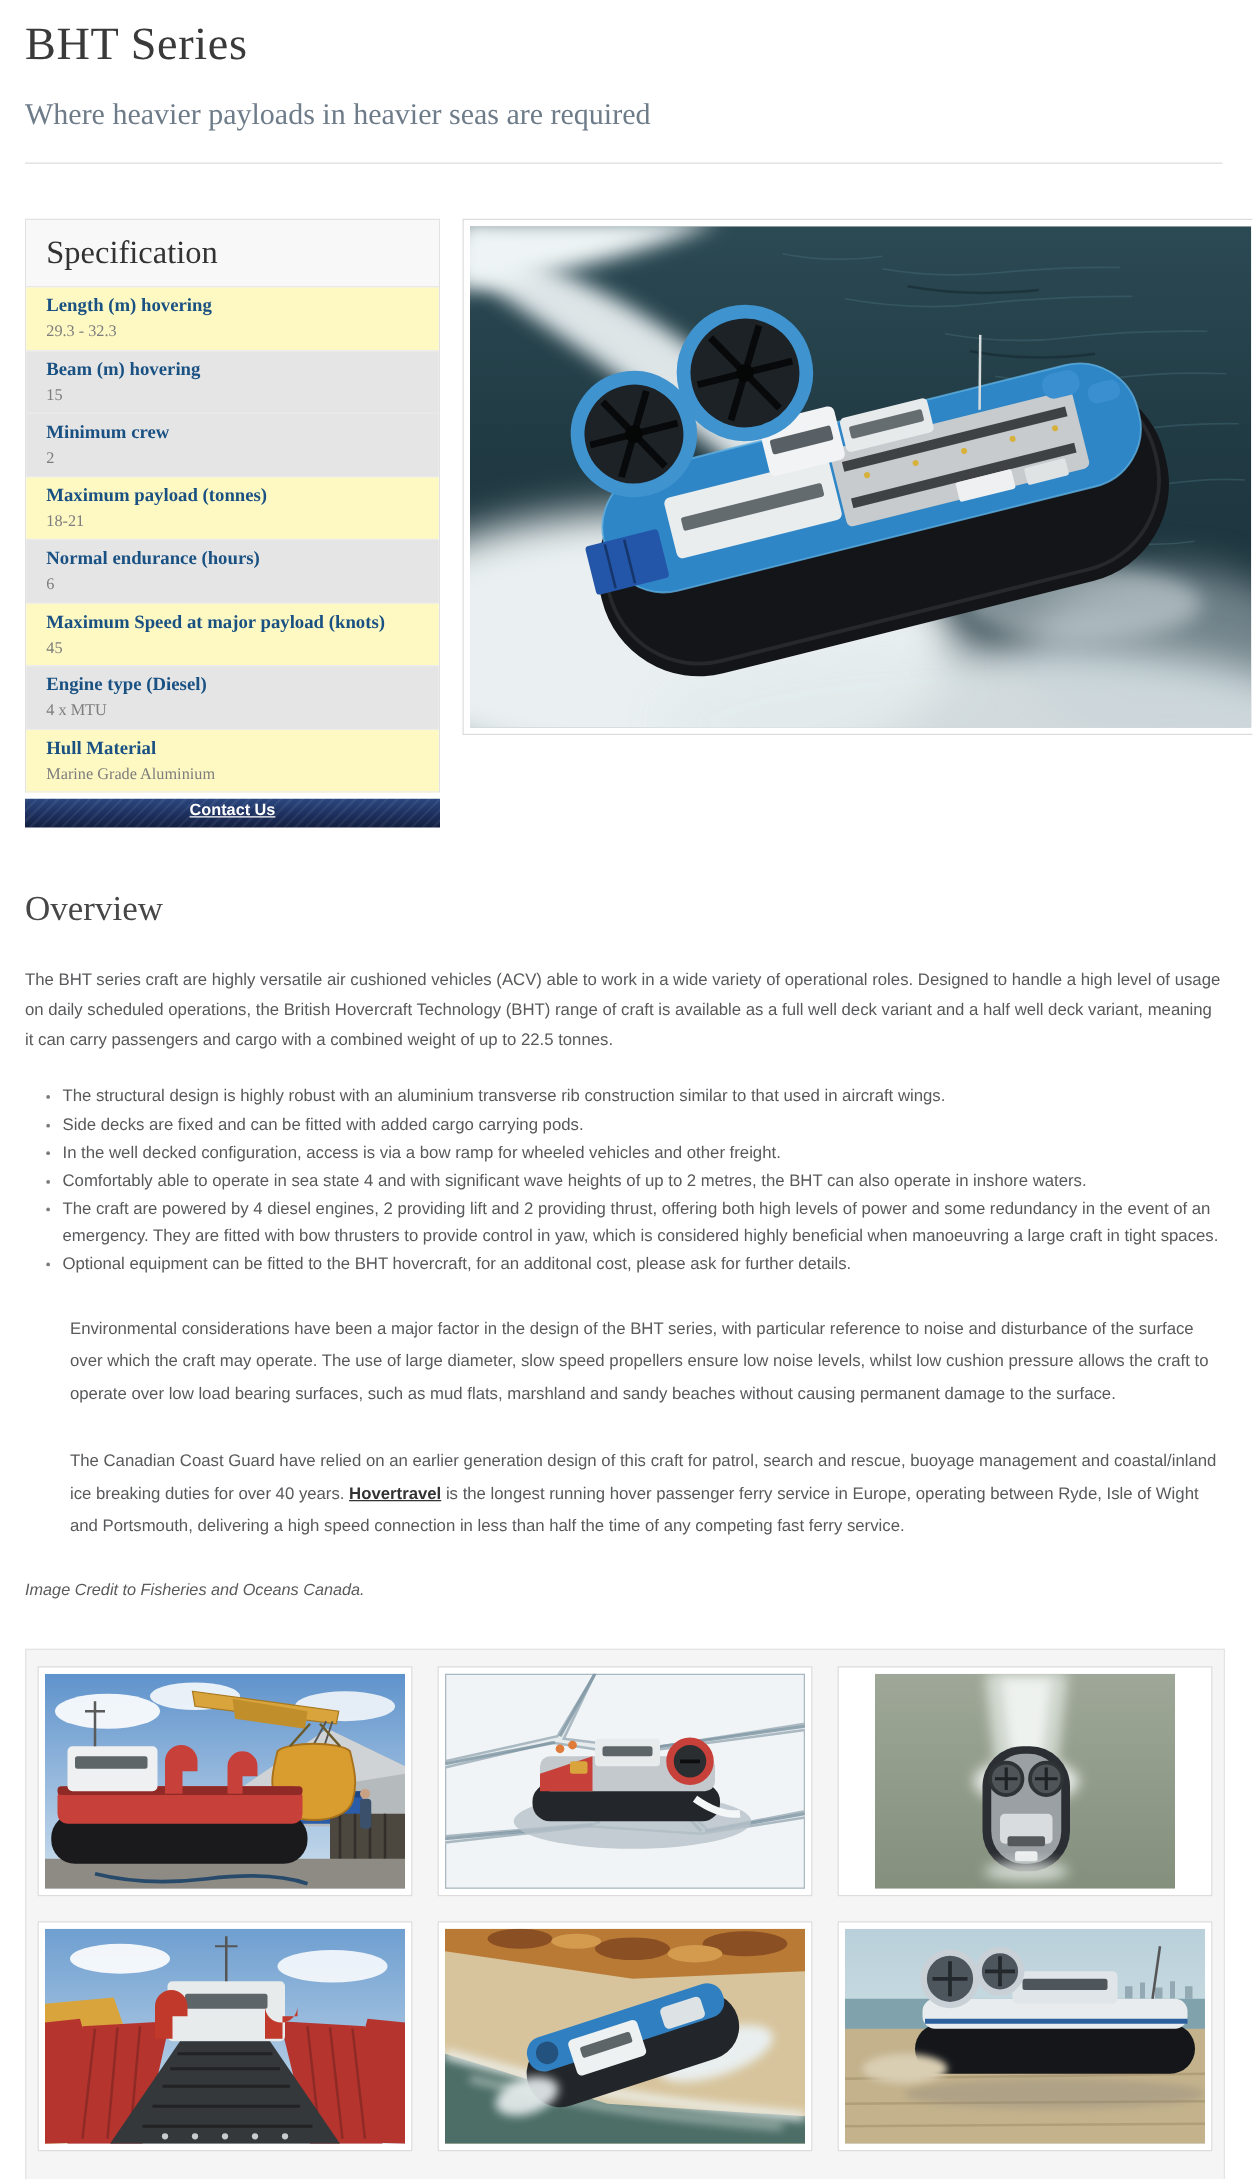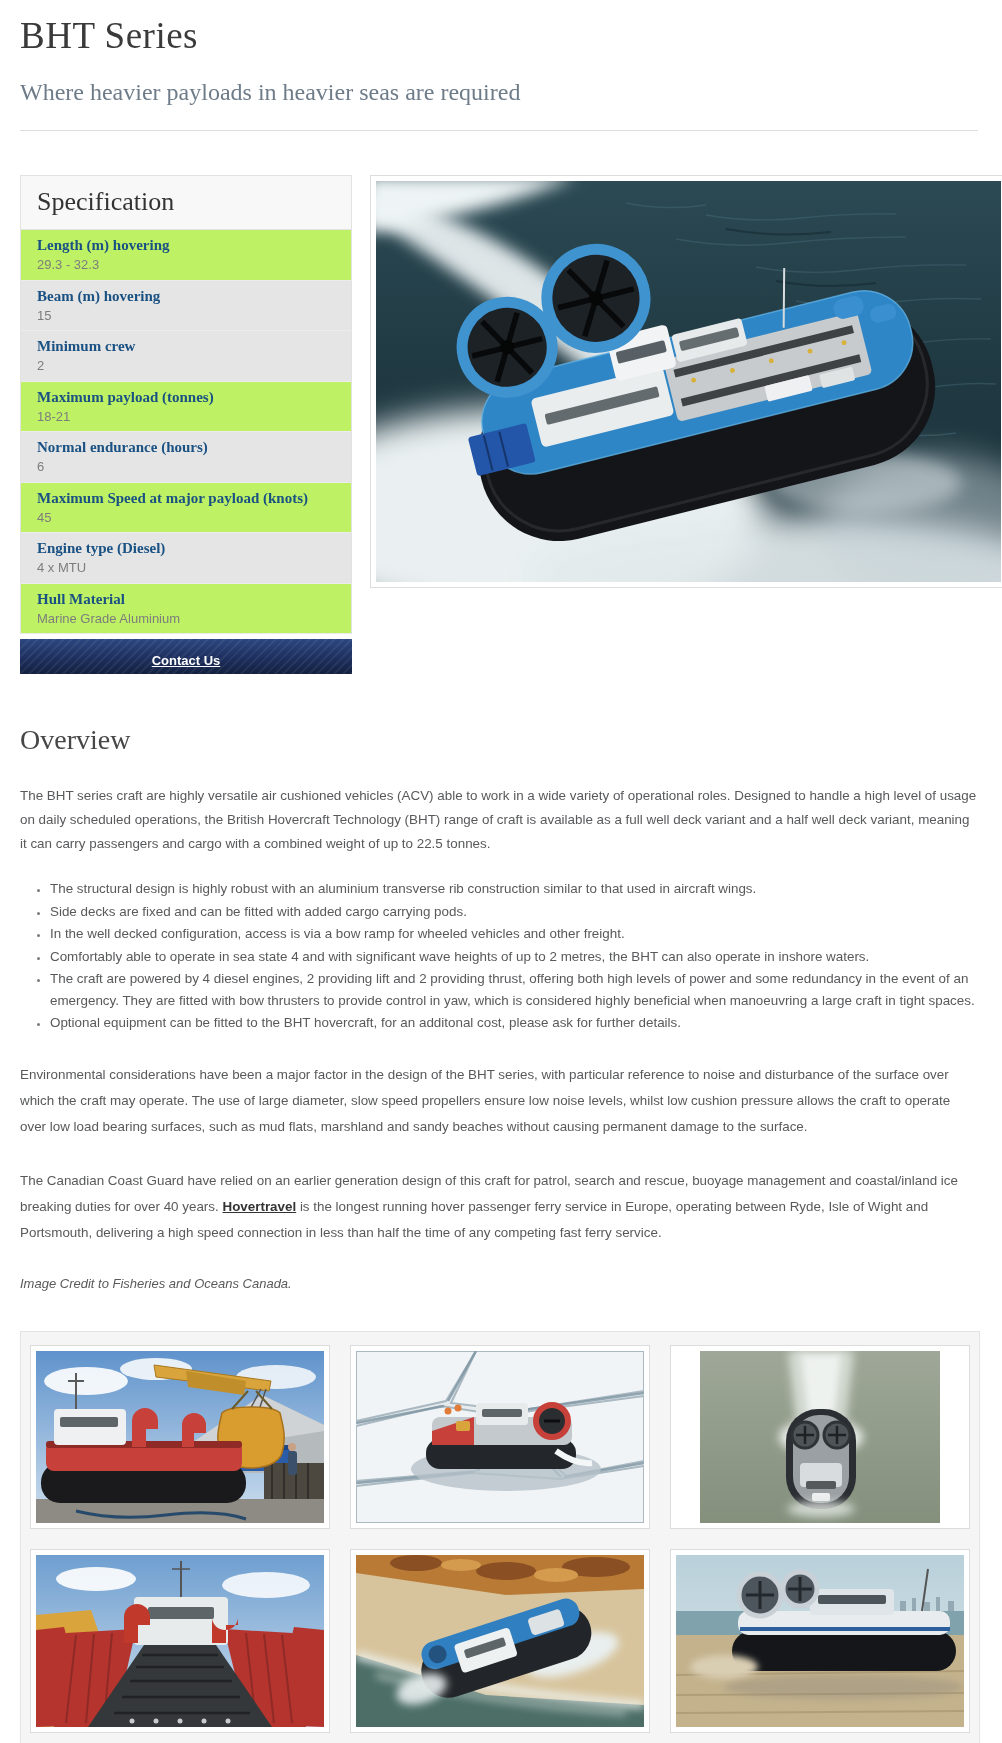--- a/index.html
+++ b/index.html
@@ -7,37 +7,37 @@
   .container{padding:0 24px 0 20px;}
   h1.page-title{font-family:"Liberation Serif","DejaVu Serif",serif;font-weight:400;font-size:37px;color:#3a3a3a;margin:14px 0 0 0;letter-spacing:.5px;}
   .subtitle{font-family:"Liberation Serif","DejaVu Serif",serif;font-size:24px;color:#6e7c8a;margin-top:22px;}
   hr.divider{border:none;border-top:1px solid #dddddd;margin:24px 0 0 0;}
 
   
   .top-section{display:flex;align-items:flex-start;margin-top:44px;}
   .spec-panel{width:332px;box-sizing:border-box;flex:0 0 auto;}
   .spec-table{border:1px solid #e2e2e2;border-bottom:none;}
   .spec-header{font-family:"Liberation Serif","DejaVu Serif",serif;font-size:26px;color:#333333;background:#f8f8f8;padding:11px 16px 12px 16px;border-bottom:1px solid #e2e2e2;}
-  .spec-row{padding:5px 16px 6px 16px;background:#bef264;border-bottom:1px solid #ececec;min-height:33px;}
+  .spec-row{padding:5px 16px 6px 16px;background:#fef9c3;border-bottom:1px solid #ececec;min-height:33px;}
   .spec-row.alt{background:#e5e5e5;}
   .spec-label{font-family:"Liberation Serif","DejaVu Serif",serif;font-weight:bold;font-size:15px;color:#1a5183;line-height:1.35;}
-  .spec-value{font-size:13px;color:#7d7d7d;margin-top:2px;line-height:1.25;}
-  .contact-bar{display:block;margin-top:5px;text-align:center;padding:12px 0 5px 0;
+  .spec-value{font-size:13px;color:#7d7d7d;margin-top:2px;line-height:1.25;font-family:Liberation Serif, serif;}
+  .contact-bar{display:block;margin-top:5px;text-align:center;padding:0 0 5px 0;
     background:linear-gradient(180deg,#2b477f 0%,#1d2f5e 55%,#13203f 100%);
     background-blend-mode:normal;position:relative;}
   .contact-bar::before{content:"";position:absolute;inset:0;
     background:repeating-linear-gradient(135deg,rgba(255,255,255,0.06) 0 2px,rgba(255,255,255,0) 2px 6px);}
   .contact-bar a{position:relative;color:#ffffff;font-size:13px;font-weight:bold;text-decoration:underline;}
   .hero-figure{margin:0 0 0 18px;border:1px solid #dddddd;background:#ffffff;padding:5px;flex:0 0 auto;}
   .hero-figure svg{display:block;}
 
   
   h2.overview-heading{font-family:"Liberation Serif","DejaVu Serif",serif;font-weight:400;font-size:28px;color:#474747;margin:50px 0 0 0;}
   p.body-p{font-size:13.4px;line-height:24px;margin:28px 0 0 0;color:#58595b;}
-  p.body-p.loose{line-height:26px;}
+  p.body-p.loose{line-height:26px;margin-left:36px;}
   ul.overview-bullets{margin:22px 0 0 0;padding-left:30px;}
   ul.overview-bullets li{font-size:13.4px;line-height:21.5px;color:#58595b;margin:0 0 1px 0;}
   ul.overview-bullets li::marker{color:#7a7a7a;font-size:11px;}
   a.inline-link{color:#333333;font-weight:bold;text-decoration:underline;}
   p.credit{font-size:13px;font-style:italic;color:#5a5a5a;margin:30px 0 0 0;}
 
   
   .gallery-panel{margin-top:40px;background:#f5f5f5;border:1px solid #e4e4e4;box-sizing:border-box;width:960px;padding:13px 9px 50px 9px;}
   .gallery-row{display:flex;justify-content:space-between;}
   .gallery-row + .gallery-row{margin-top:20px;}

